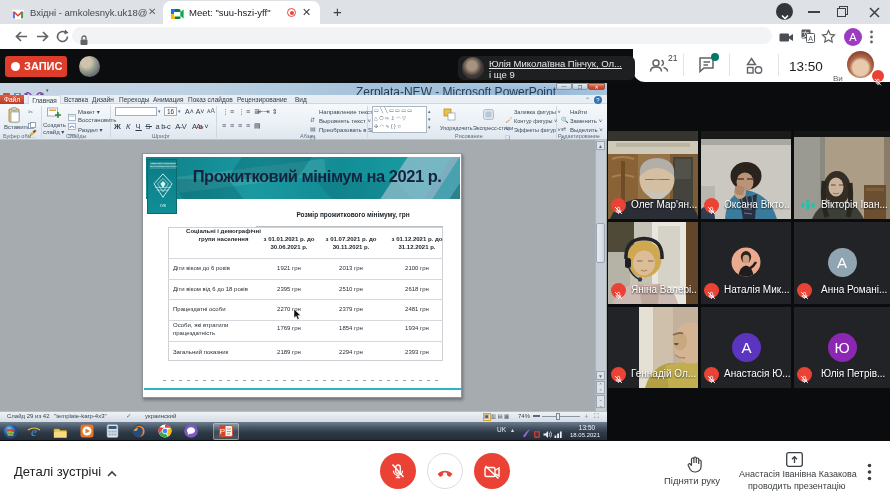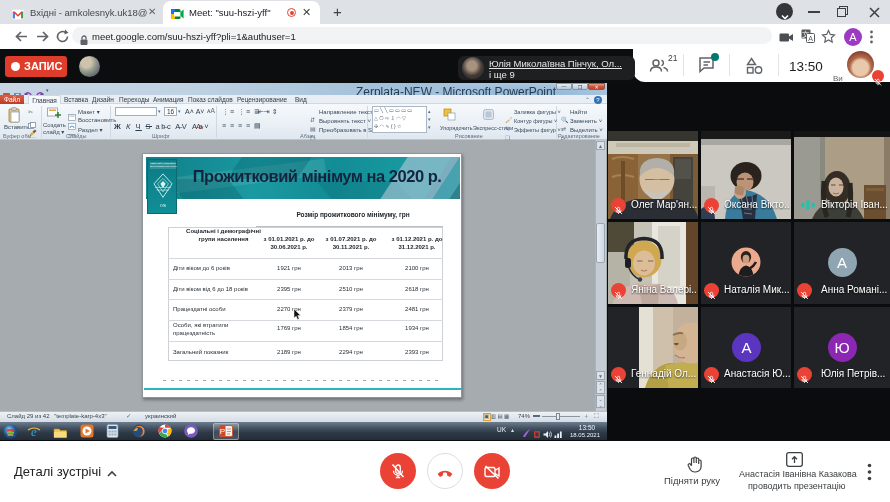--- a/index.html
+++ b/index.html
@@ -66,21 +66,20 @@
       </svg></div>
 <div class="abs" style="left:54px;top:28px;width:17px;height:17px;"><svg width="17" height="17" viewBox="0 0 17 17">
         <path d="M13.5 8.5 A5 5 0 1 1 11.5 4.5" stroke="#5f6368" stroke-width="1.6" fill="none"></path>
         <path d="M11 1.5 L14.5 4.7 L10.5 6.5 Z" fill="#5f6368"></path>
       </svg></div>
 <div class="abs" style="left:72px;top:27px;width:700px;height:17px;background:#f1f3f4;border-radius:8.5px;"></div>
 <div class="abs" style="left:79px;top:31.5px;width:10px;height:11px;"><svg width="10" height="11" viewBox="0 0 10 11">
         <rect x="1.5" y="4.5" width="7" height="5.5" rx="1" fill="#5f6368"></rect>
         <path d="M3 4.5 V3 a2 2 0 0 1 4 0 V4.5" stroke="#5f6368" stroke-width="1.3" fill="none"></path>
       </svg></div>
-<div class="abs" style="left:92px;top:31px;width:420px;height:13px;color:#202124;font-size:9.5px;">meet.google.com/suu-hszi-yff?pli=1&amp;authuser=1</div>
 
 <div class="abs" style="left:779px;top:30px;width:15px;height:13px;"><svg width="15" height="13" viewBox="0 0 15 13">
         <rect x="0.5" y="2.5" width="9.5" height="8" rx="1.2" fill="#4a4d51"></rect>
         <path d="M10 5.5 L14 3 L14 10 L10 7.5 Z" fill="#4a4d51"></path>
       </svg></div>
 <div class="abs" style="left:801px;top:29px;width:14px;height:14px;"><svg width="14" height="14" viewBox="0 0 14 14">
         <rect x="0.5" y="0.5" width="9" height="9" rx="1" fill="#575b5f"></rect>
         <text x="4.8" y="7.6" font-size="7.5" fill="#fff" text-anchor="middle" font-family="Liberation Sans">文</text>
         <rect x="5.5" y="4.5" width="8" height="9" rx="1" fill="#fff" stroke="#575b5f" stroke-width="1"></rect>
         <text x="9.5" y="11.6" font-size="7" fill="#575b5f" text-anchor="middle" font-family="Liberation Sans">A</text>
@@ -282,21 +281,21 @@
     <div class="abs" style="left:4px;top:5px;width:30px;height:55px;background:linear-gradient(#0b7c86,#108e96);border:1px solid #0a6a72;">
       <div class="abs" style="left:2px;top:2px;width:26px;height:7px;background:rgba(255,255,255,.15);font-size:2.5px;color:#eafcfc;line-height:2.5px;padding-top:1px;text-align:center;">Київський університет<br>імені Бориса Грінченка</div>
       <div class="abs" style="left:5px;top:13px;width:20px;height:27px;"><svg width="20" height="27" viewBox="0 0 22 30">
               <path d="M11 1 L21 12 L11 27 L1 12 Z" fill="none" stroke="#d9f2f2" stroke-width="1"></path>
               <path d="M11 6 L17 12 L11 21 L5 12 Z" fill="none" stroke="#d9f2f2" stroke-width="0.7"></path>
               <path d="M11 9 L14 12 L11 17 L8 12 Z" fill="#d9f2f2"></path>
               <path d="M2 16 h18 M4 19 h14" stroke="#eafcfc" stroke-width="0.6"></path>
             </svg></div>
       <div class="abs" style="left:0;top:44px;width:30px;text-align:center;font-size:3.5px;color:#eafcfc;">ІУВ</div>
     </div>
-    <div class="abs" style="left:28px;top:13px;width:292px;text-align:center;font-size:16.5px;font-weight:bold;color:#14243e;letter-spacing:-0.5px;">Прожитковий мінімум на 2020 р.</div>
+    <div class="abs" style="left:28px;top:13px;width:292px;text-align:center;font-size:16.5px;font-weight:bold;color:#14243e;letter-spacing:-0.5px;">Прожитковий мінімум на 2021 р.</div>
 
     <div class="abs" style="left:110px;top:57px;width:200px;text-align:center;font-size:6.5px;font-weight:bold;color:#20262c;">Розмір прожиткового мінімуму, грн</div>
     <div class="abs" style="left:113px;top:72px;width:187px;height:1px;background:#b9bec3;"></div>
     <div class="abs" style="left:25px;top:73px;width:275px;height:134px;border:1px solid #cdd1d5;"></div>
     <div class="abs" style="left:38px;top:74px;width:85px;text-align:center;font-size:6px;font-weight:bold;color:#20262c;line-height:7.5px;">Соціальні і демографічні<br>групи населення</div>
     <div class="abs" style="left:116px;top:82px;width:60px;text-align:center;font-size:6px;font-weight:bold;color:#20262c;line-height:7.5px;">з 01.01.2021 р. до<br>30.06.2021 р.</div>
     <div class="abs" style="left:178px;top:82px;width:60px;text-align:center;font-size:6px;font-weight:bold;color:#20262c;line-height:7.5px;">з 01.07.2021 р. до<br>30.11.2021 р.</div>
     <div class="abs" style="left:244px;top:82px;width:60px;text-align:center;font-size:6px;font-weight:bold;color:#20262c;line-height:7.5px;">з 01.12.2021 р. до<br>31.12.2021 р.</div>
     <div class="abs" style="left:25px;top:104px;width:275px;height:1px;background:#d5d9dd;"></div>
     <div class="abs" style="left:25px;top:124.5px;width:275px;height:1px;background:#d5d9dd;"></div>

